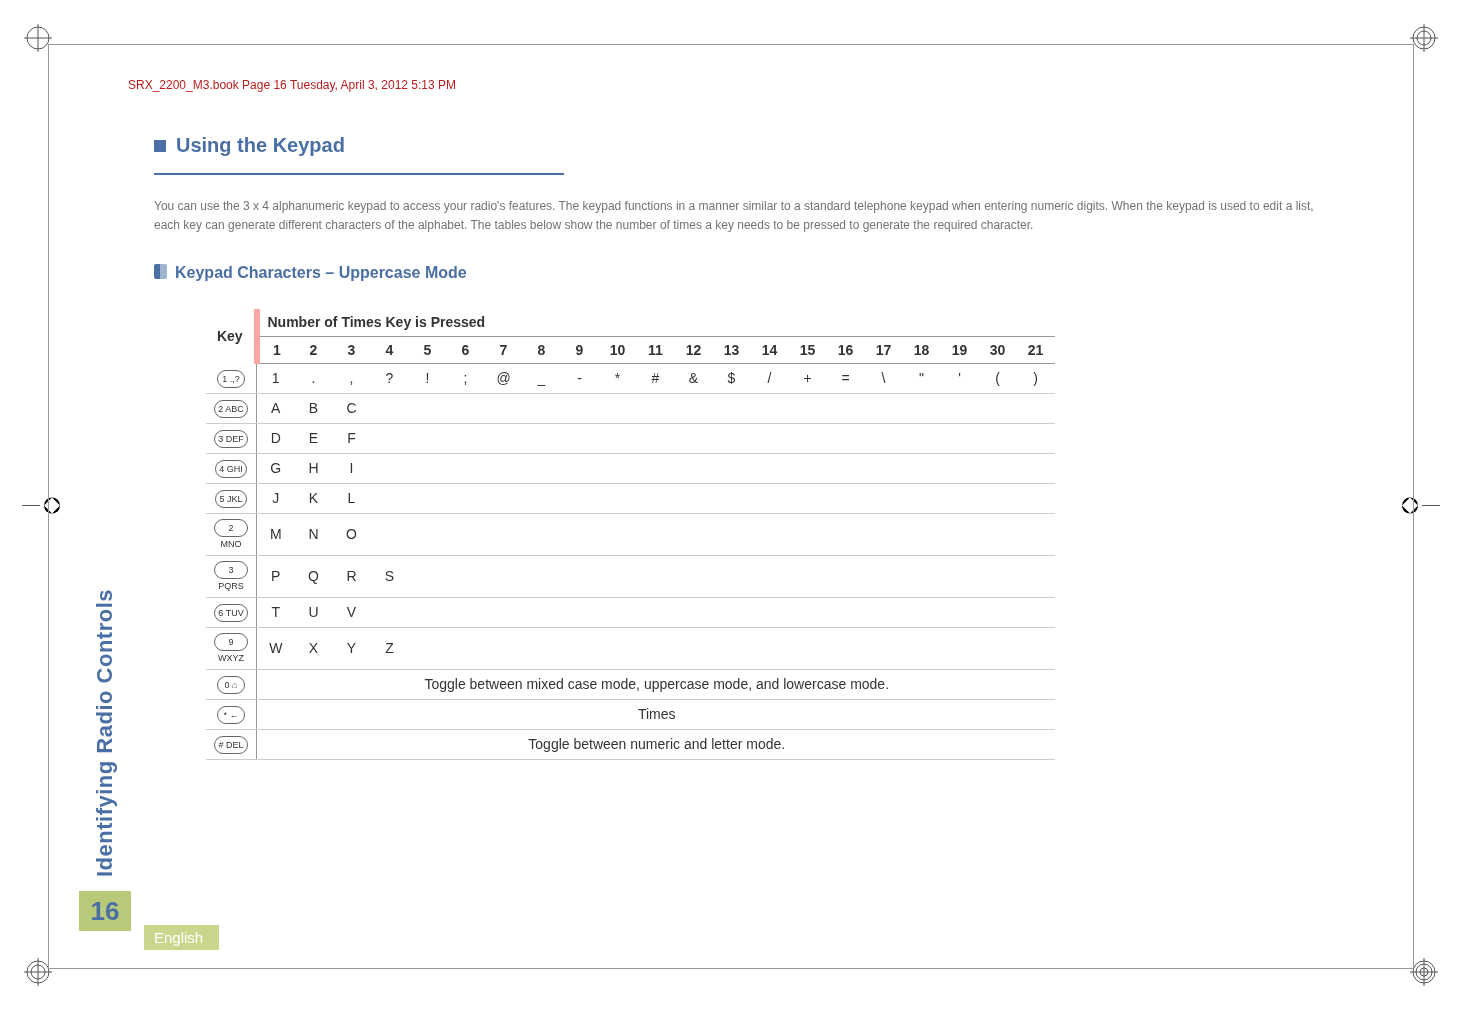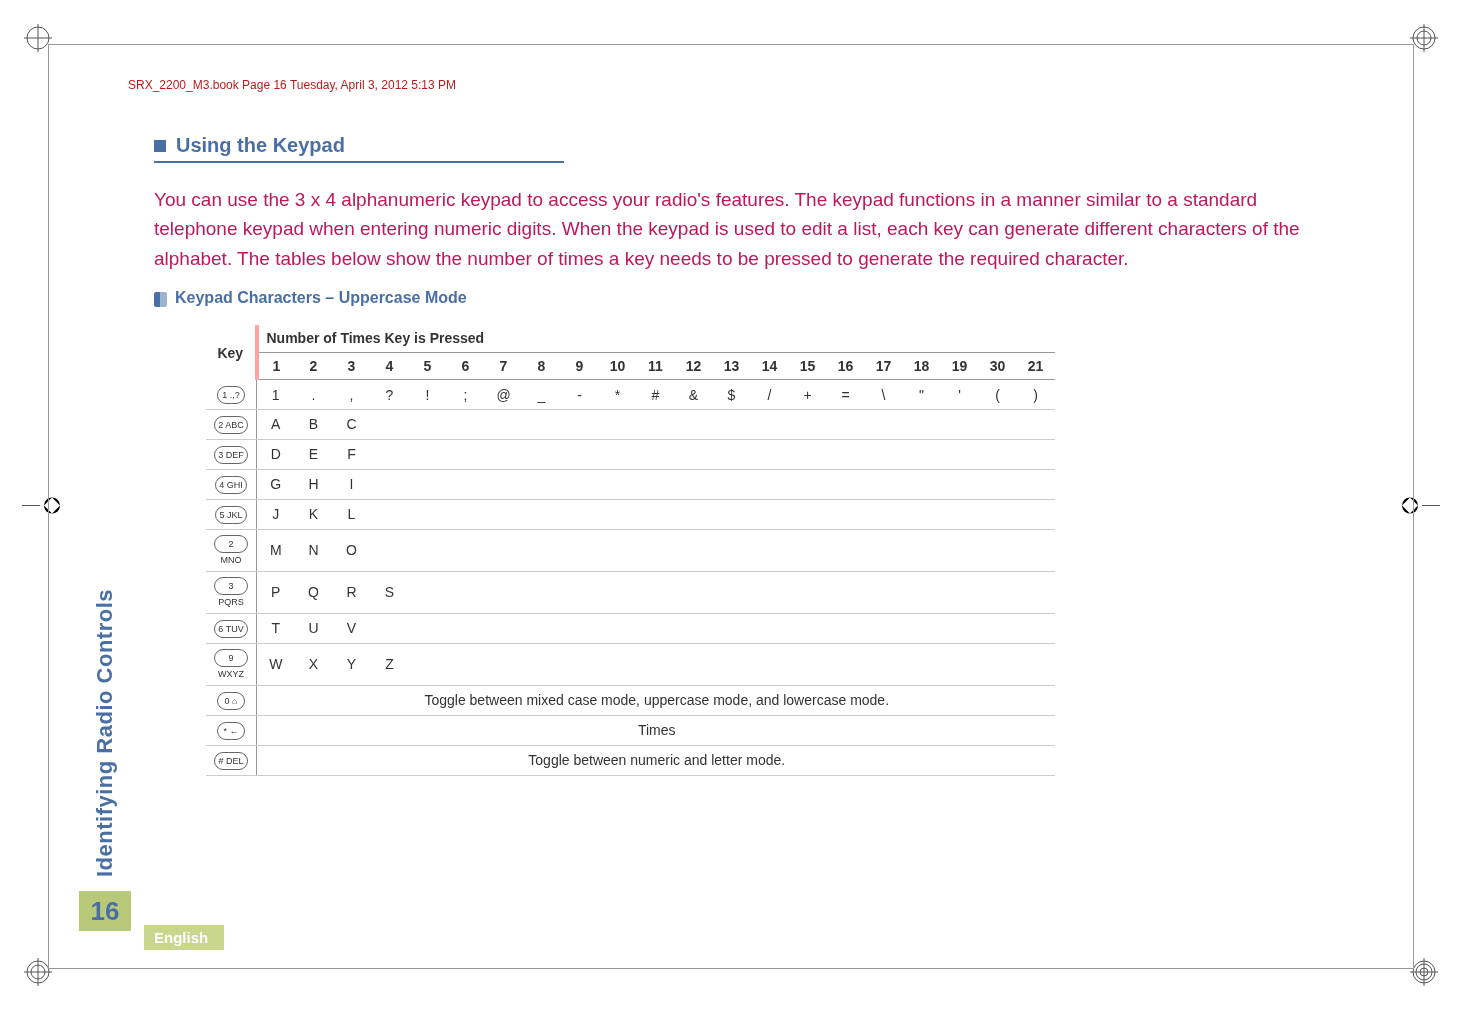--- a/index.html
+++ b/index.html
@@ -37,49 +37,49 @@
     position: absolute;
     top: 134px;
     left: 154px;
     right: 120px;
   }
 
   .section-heading {
     color: #4a6fa5;
     font-size: 20px;
     font-weight: bold;
-    margin-bottom: 4px;
+    margin-bottom: 16px;
     display: flex;
     align-items: center;
     gap: 10px;
   }
   .section-heading .square {
     width: 12px; height: 12px; background: #4a6fa5; display: inline-block;
   }
   .section-underline {
     border-bottom: 2px solid #4a6fa5;
     width: 410px;
     margin-left: 0;
     margin-bottom: 22px;
   }
 
   .body-text {
-    font-size: 19px;
+    font-size: 12px;
     line-height: 1.55;
-    color: #be185d;
-    margin-bottom: 16px;
+    color: #737373;
+    margin-bottom: 30px;
   }
 
   .subsection {
     font-size: 16px;
     font-weight: bold;
     color: #4a6fa5;
-    margin-bottom: 18px;
+    margin-bottom: 27px;
     display: flex;
-    align-items: flex-end;
+    align-items: flex-start;
     gap: 8px;
     margin-left: 0;
   }
   .subsection .booklet {
     width: 13px; height: 15px;
     background: linear-gradient(to right, #4a6fa5 50%, #9eb3cf 50%);
     border-radius: 2px;
     display: inline-block;
   }
 
@@ -94,21 +94,21 @@
     text-align: center;
     min-width: 38px;
   }
   .key-col {
     border-right: 1px solid #999;
     font-weight: normal;
     text-align: center;
     width: 50px;
   }
   thead th.key-head {
-    border-right: 4px solid #fca5a5;
+    border-right: 6px solid #fca5a5;
     font-weight: bold;
   }
   .sup-header {
     font-weight: bold;
     text-align: left;
     border-bottom: 1px solid #999;
     padding-bottom: 6px;
   }
   thead tr.col-nums th {
     font-weight: bold;
@@ -163,21 +163,21 @@
     display: flex;
     align-items: center;
     justify-content: center;
   }
   .lang-label {
     position: absolute;
     left: 144px;
     bottom: 63px;
     background: #c8d78c;
     color: #fff;
-    font-weight: bold;
+    font-weight: normal;
     font-size: 15px;
     padding: 4px 16px 4px 10px;
   }
 </style>
 </head>
 <body>
 
 <div class="crop-mark crop-tl">
   <svg width="28" height="28">
       <circle cx="14" cy="14" r="11" fill="none" stroke="#555" stroke-width="1"></circle>

